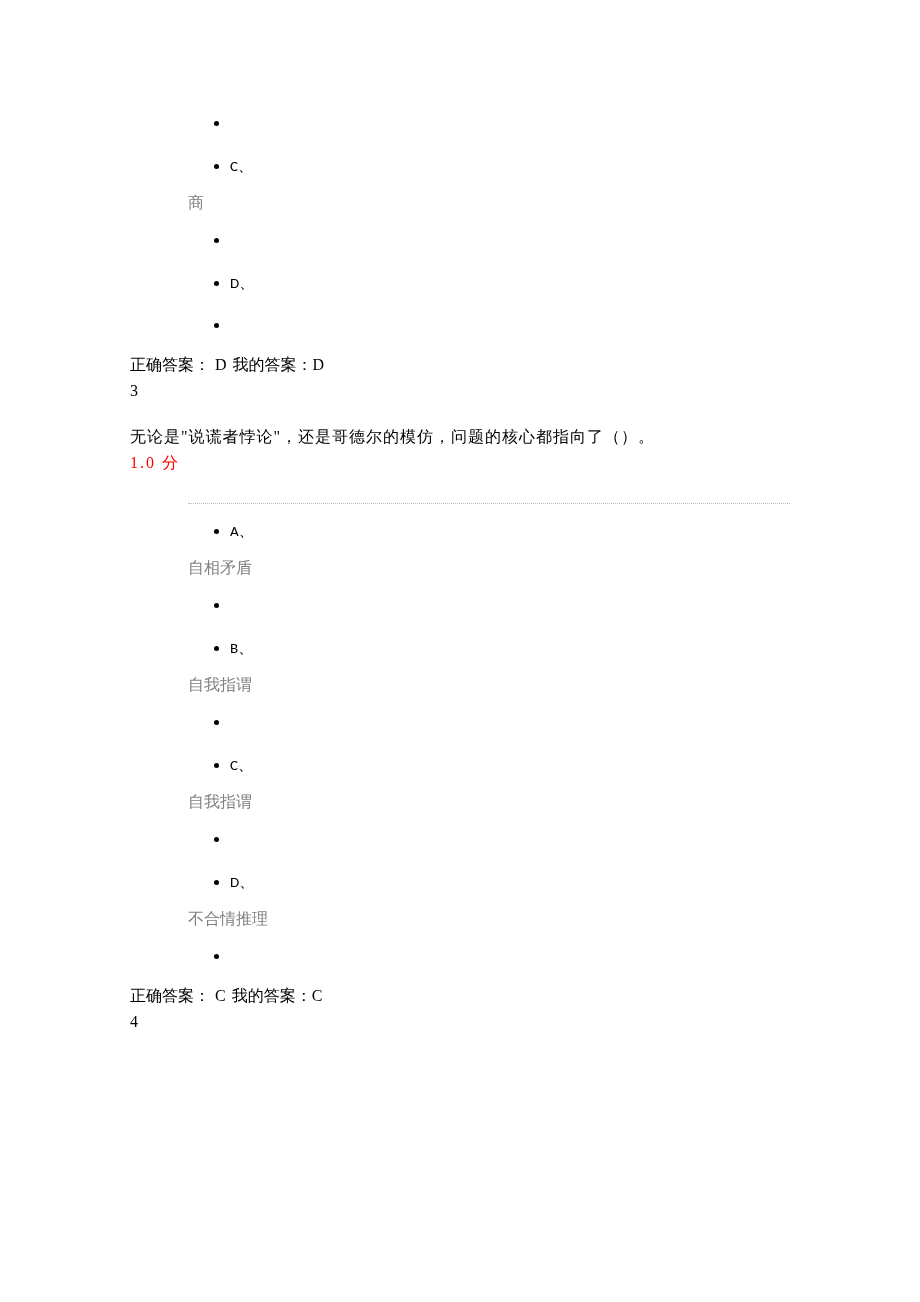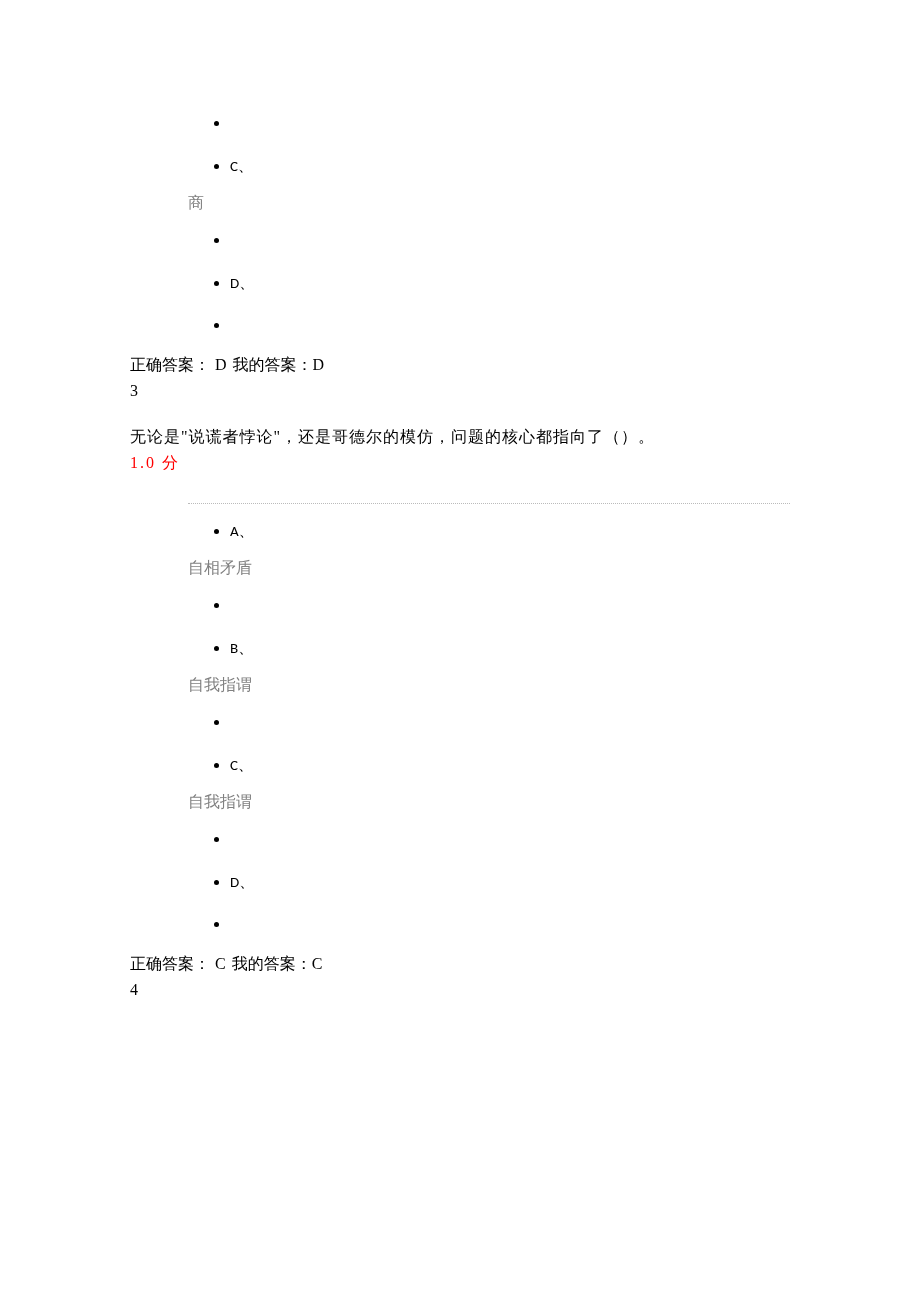--- a/index.html
+++ b/index.html
@@ -110,20 +110,21 @@
   <div class="option-text">自我指谓</div>
   <ul class="bullet-list">
     <li class="empty-bullet"></li>
     <li>C、</li>
   </ul>
   <div class="option-text">自我指谓</div>
   <ul class="bullet-list">
     <li class="empty-bullet"></li>
     <li>D、</li>
   </ul>
+  <div class="option-text">不合情推理</div>
   <ul class="bullet-list">
     <li class="empty-bullet"></li>
   </ul>
 </div>
 
 <div class="answer-line">
   <span class="lbl">正确答案：</span>
   <span>C</span>
   <span class="lbl">我的答案：</span><span>C</span>
 </div>

